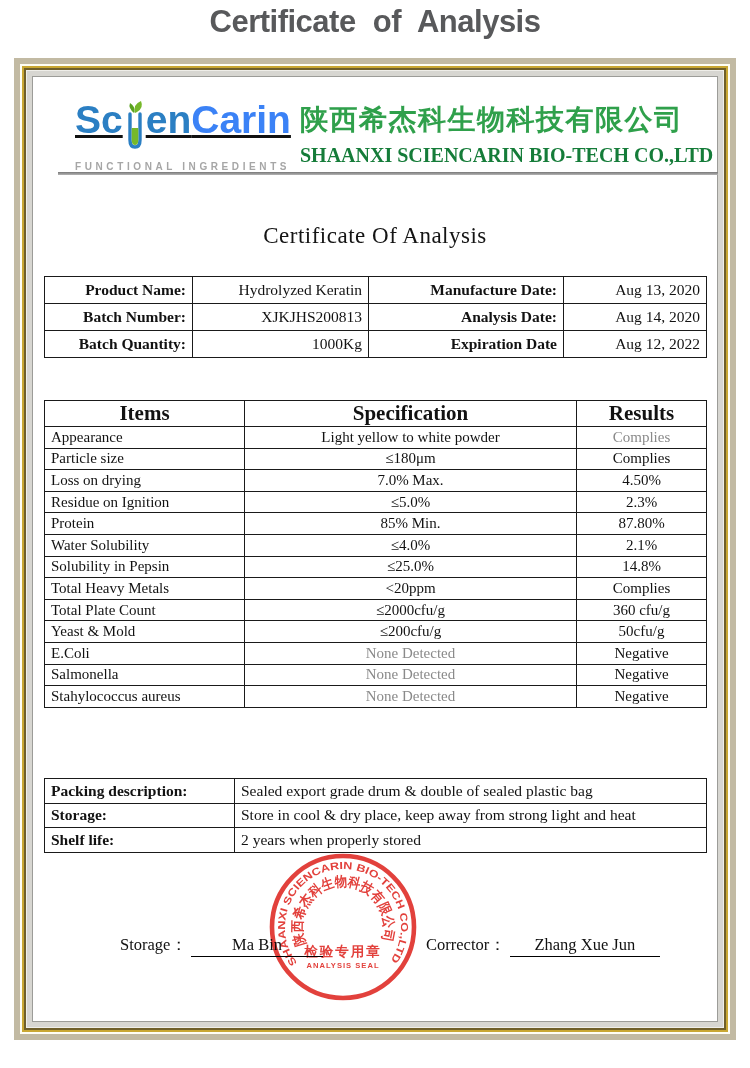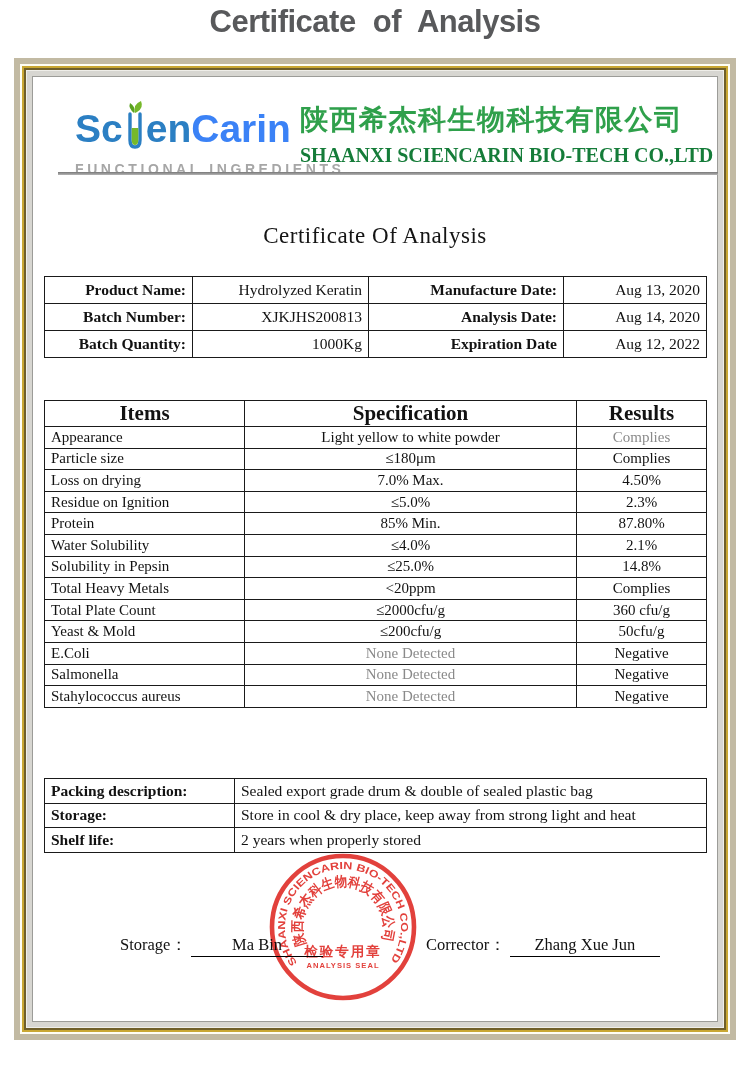--- a/index.html
+++ b/index.html
@@ -17,27 +17,27 @@
     box-shadow:
       inset 0 0 0 2px #fffef4,
       inset 0 0 0 4px #c9a733,
       inset 0 0 0 6px #6f5f2a,
       inset 0 0 0 7px #efeee9,
       inset 0 0 0 12px #d7d6d1,
       inset 0 0 0 13px #9c9c98;}
 
   
   .logo-block{position:absolute;left:75px;top:100px;}
-  .logo-row{display:flex;align-items:center;
-    font-family:"Liberation Sans",sans-serif;font-weight:700;font-size:39px;line-height:1;}
+  .logo-row{display:flex;align-items:flex-start;
+    font-family:"Liberation Sans",sans-serif;font-weight:700;font-size:39px;line-height:1;text-decoration:underline;}
   .logo-blue{color:#2b7fc3;}
   .logo-green{color:#3b82f6;}
   .logo-tube{margin:0 -1px -1px -2px;}
   .logo-tagline{margin-top:4px;font-family:"Liberation Sans",sans-serif;
-    font-size:14px;font-weight:600;letter-spacing:3.6px;color:#a6a6a6;white-space:nowrap;}
+    font-size:10px;font-weight:600;letter-spacing:3.6px;color:#a6a6a6;white-space:nowrap;}
 
   .company-block{position:absolute;left:300px;top:101px;}
   .company-cn{font-family:"DejaVu Sans",sans-serif;font-size:28px;font-weight:600;
     color:#2fa04b;letter-spacing:1.5px;white-space:nowrap;}
   .company-en{margin-top:5px;font-family:"Liberation Serif",serif;font-size:20px;
     font-weight:600;color:#157c39;white-space:nowrap;}
 
   .header-divider{position:absolute;left:58px;top:172px;width:660px;height:3px;
     background:linear-gradient(#777,#b5b5b5);}
 

